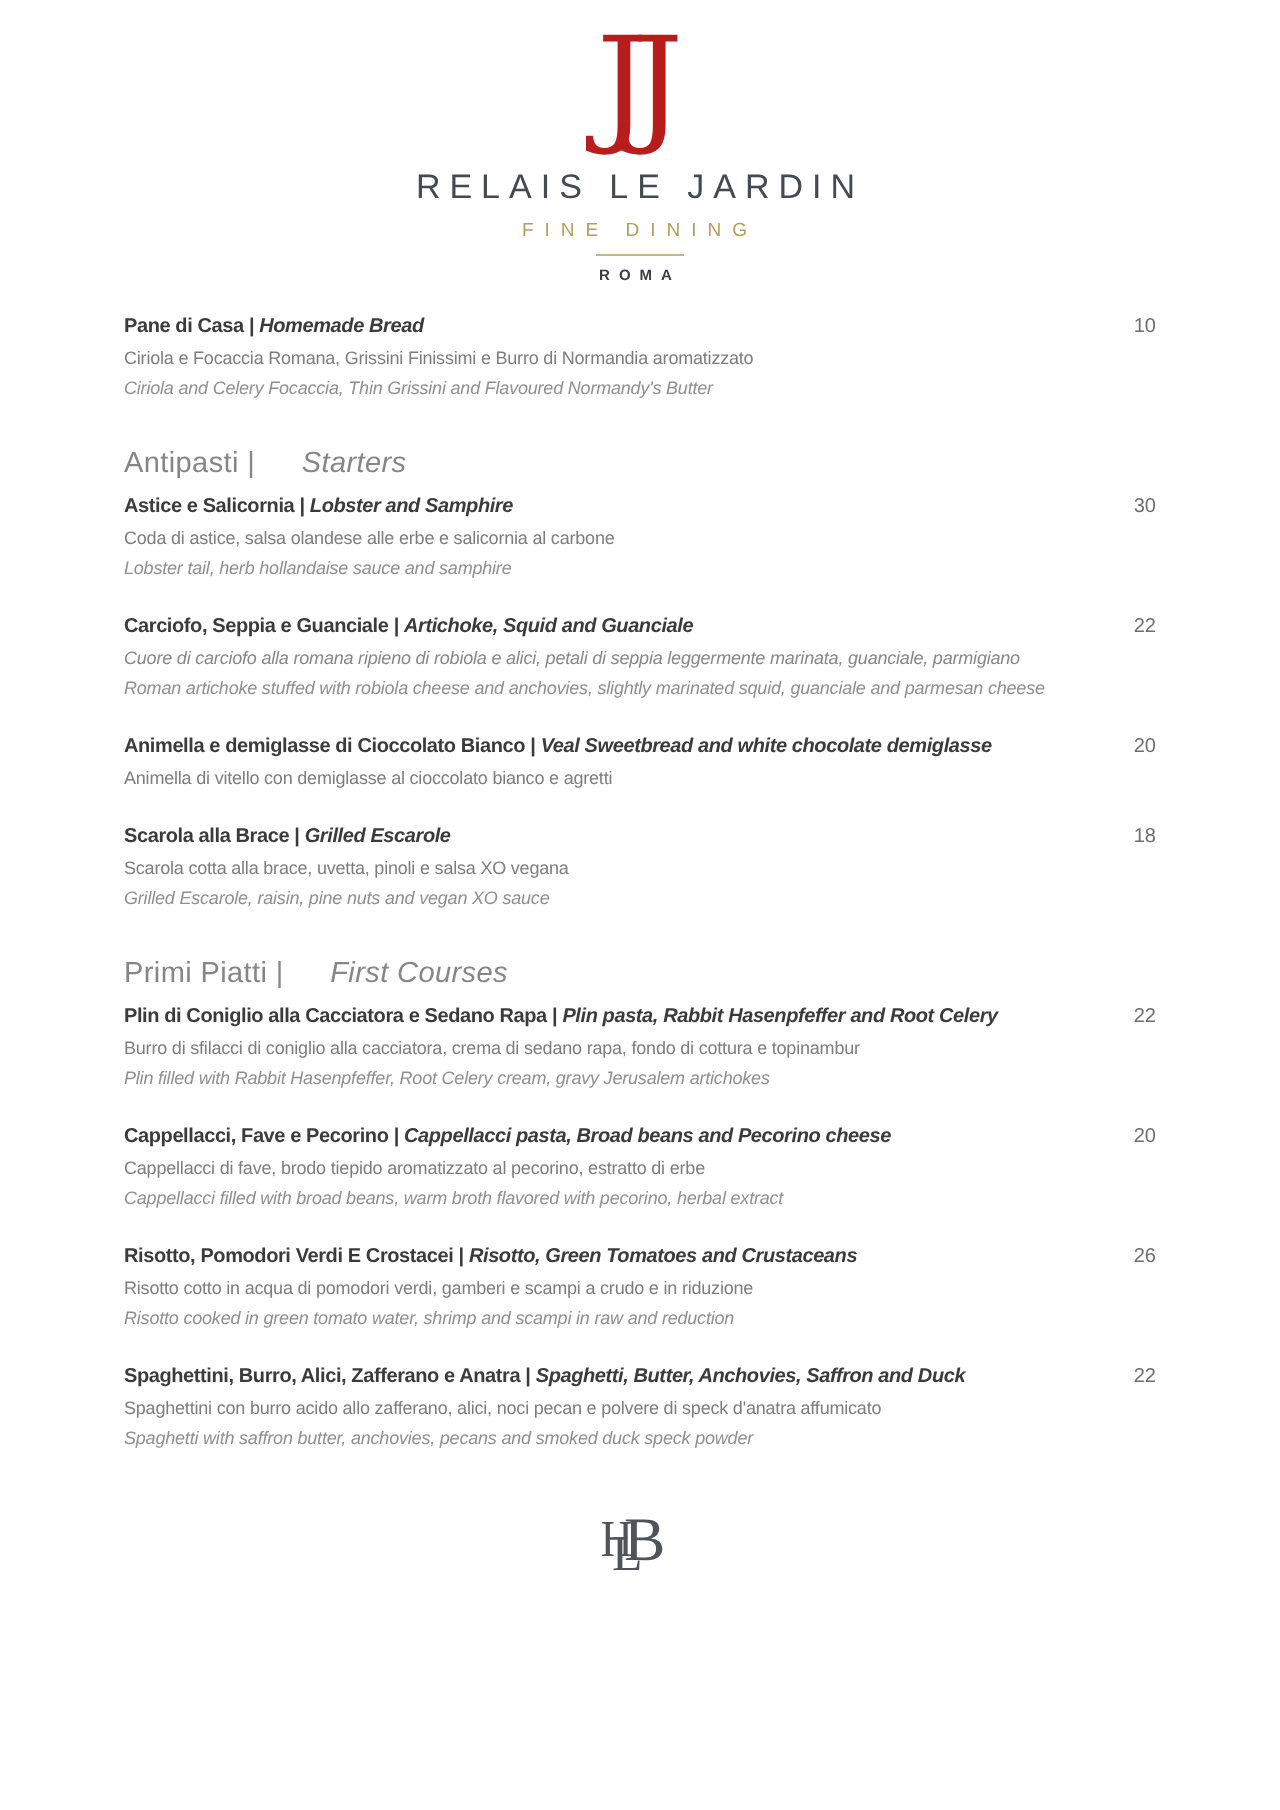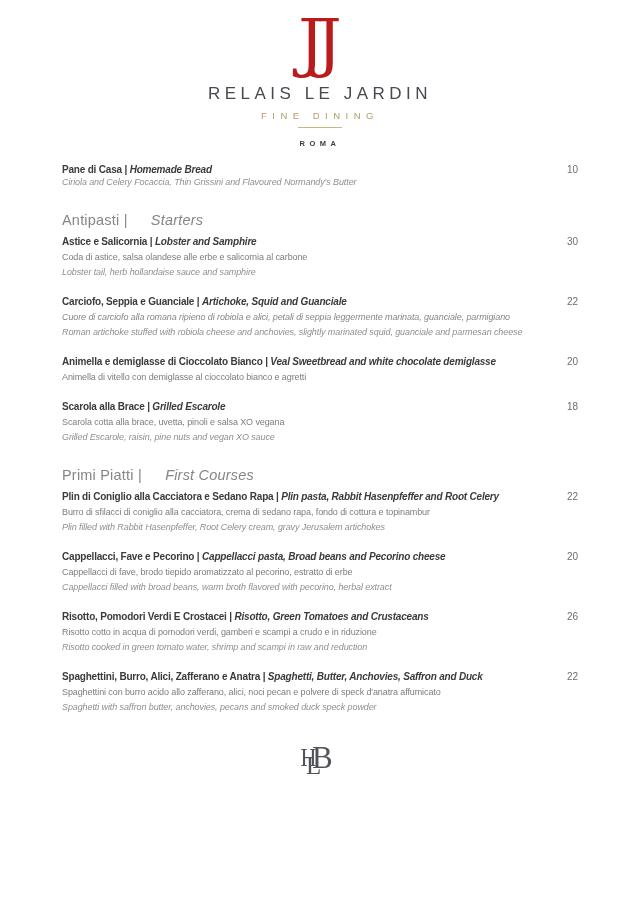--- a/index.html
+++ b/index.html
@@ -31,21 +31,21 @@
   .subtitle {
     margin-top: 6px;
     font-size: 9.5px; letter-spacing: 5.5px;
     color: #b59c5f;
   }
   .header-rule {
     width: 44px; height: 1px; background: #c7b582;
     margin: 6px auto 0 auto;
   }
   .city {
-    margin-top: 11px;
+    margin-top: 5px;
     font-size: 7.5px; letter-spacing: 4.5px; font-weight: bold;
     color: #3e3e3e;
   }
 
   
   main { margin-top: 16px; }
   .menu-section { margin-top: 22px; }
   .menu-section:first-child { margin-top: 0; }
   .menu-section.no-title { margin-bottom: 8px; }
   .section-title {
@@ -121,20 +121,21 @@
   <section class="menu-section no-title">
 
     <div class="items">
   <article class="menu-item">
     <div class="item-head">
       <h3 class="item-name">
         <span class="name-it">Pane di Casa</span><span class="name-sep"> | </span><span class="name-en">Homemade Bread</span>
       </h3>
       <span class="price">10</span>
     </div>
+    <p class="desc-it">Ciriola e Focaccia Romana, Grissini Finissimi e Burro di Normandia aromatizzato</p>
     <p class="desc-en">Ciriola and Celery Focaccia, Thin Grissini and Flavoured Normandy's Butter</p>
   </article>
 </div>
   </section>
 
   <section class="menu-section">
     <h2 class="section-title">
       <span class="st-it">Antipasti</span><span class="st-sep"> | </span><span class="st-en">Starters</span>
     </h2>
     <div class="items">

